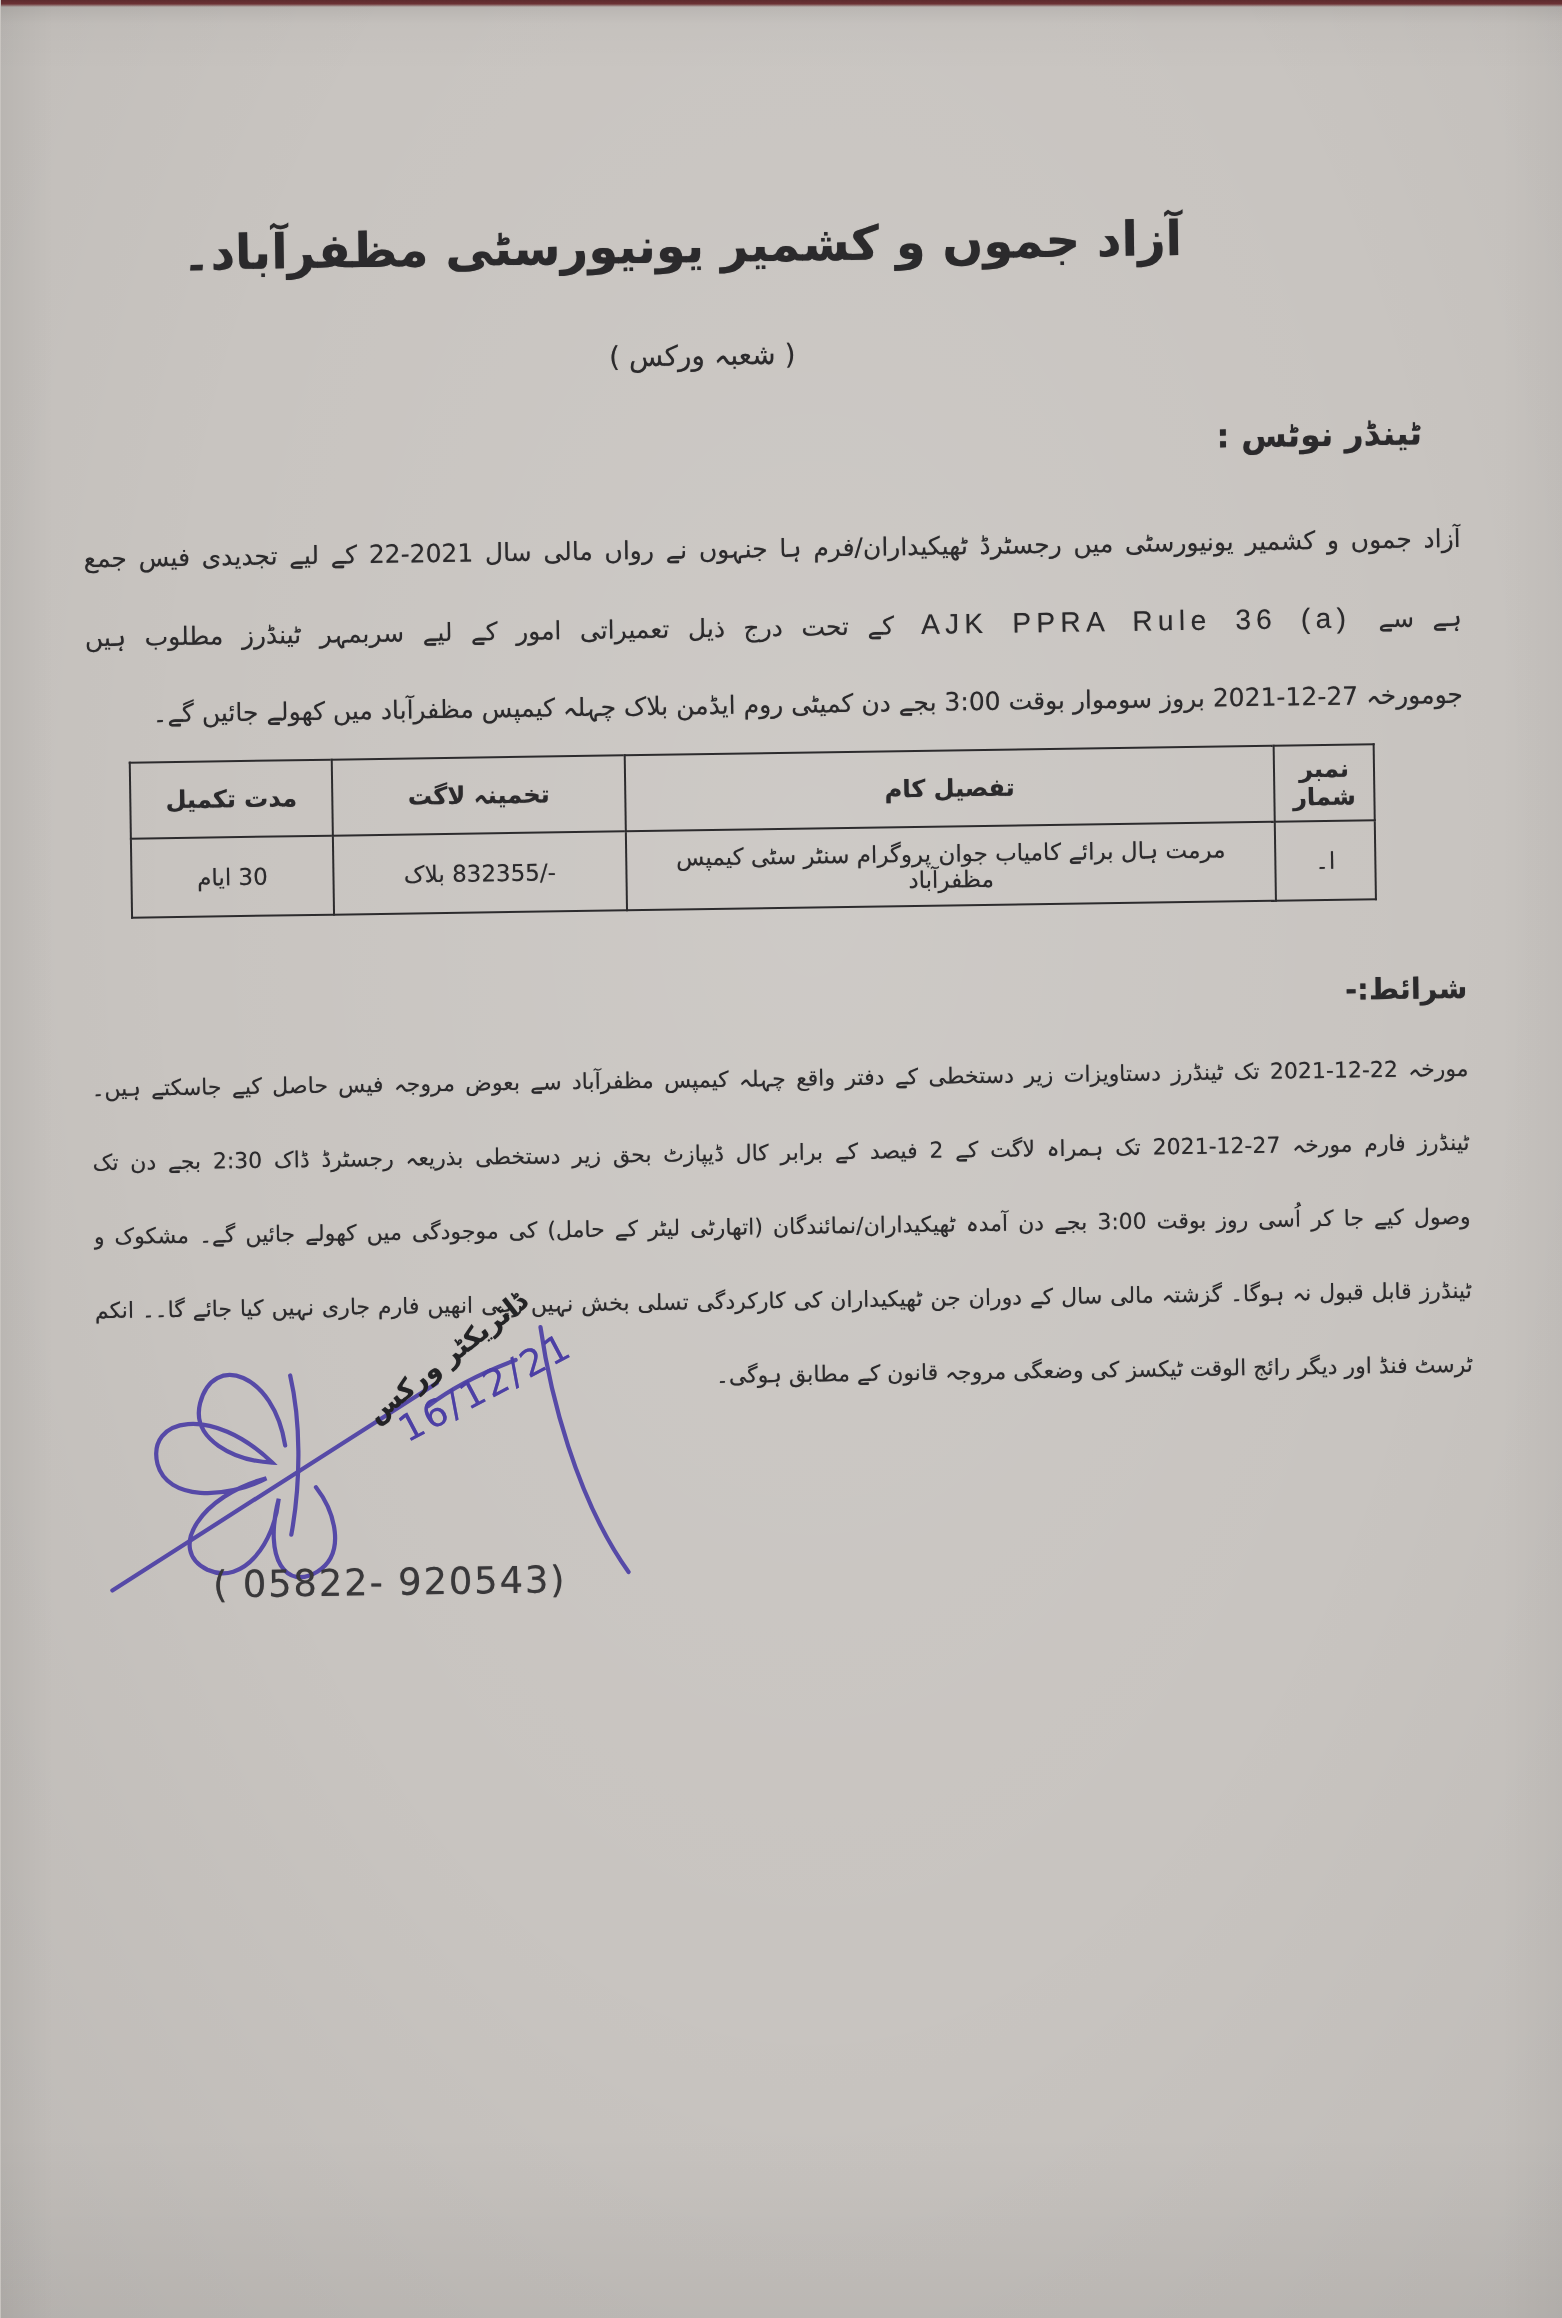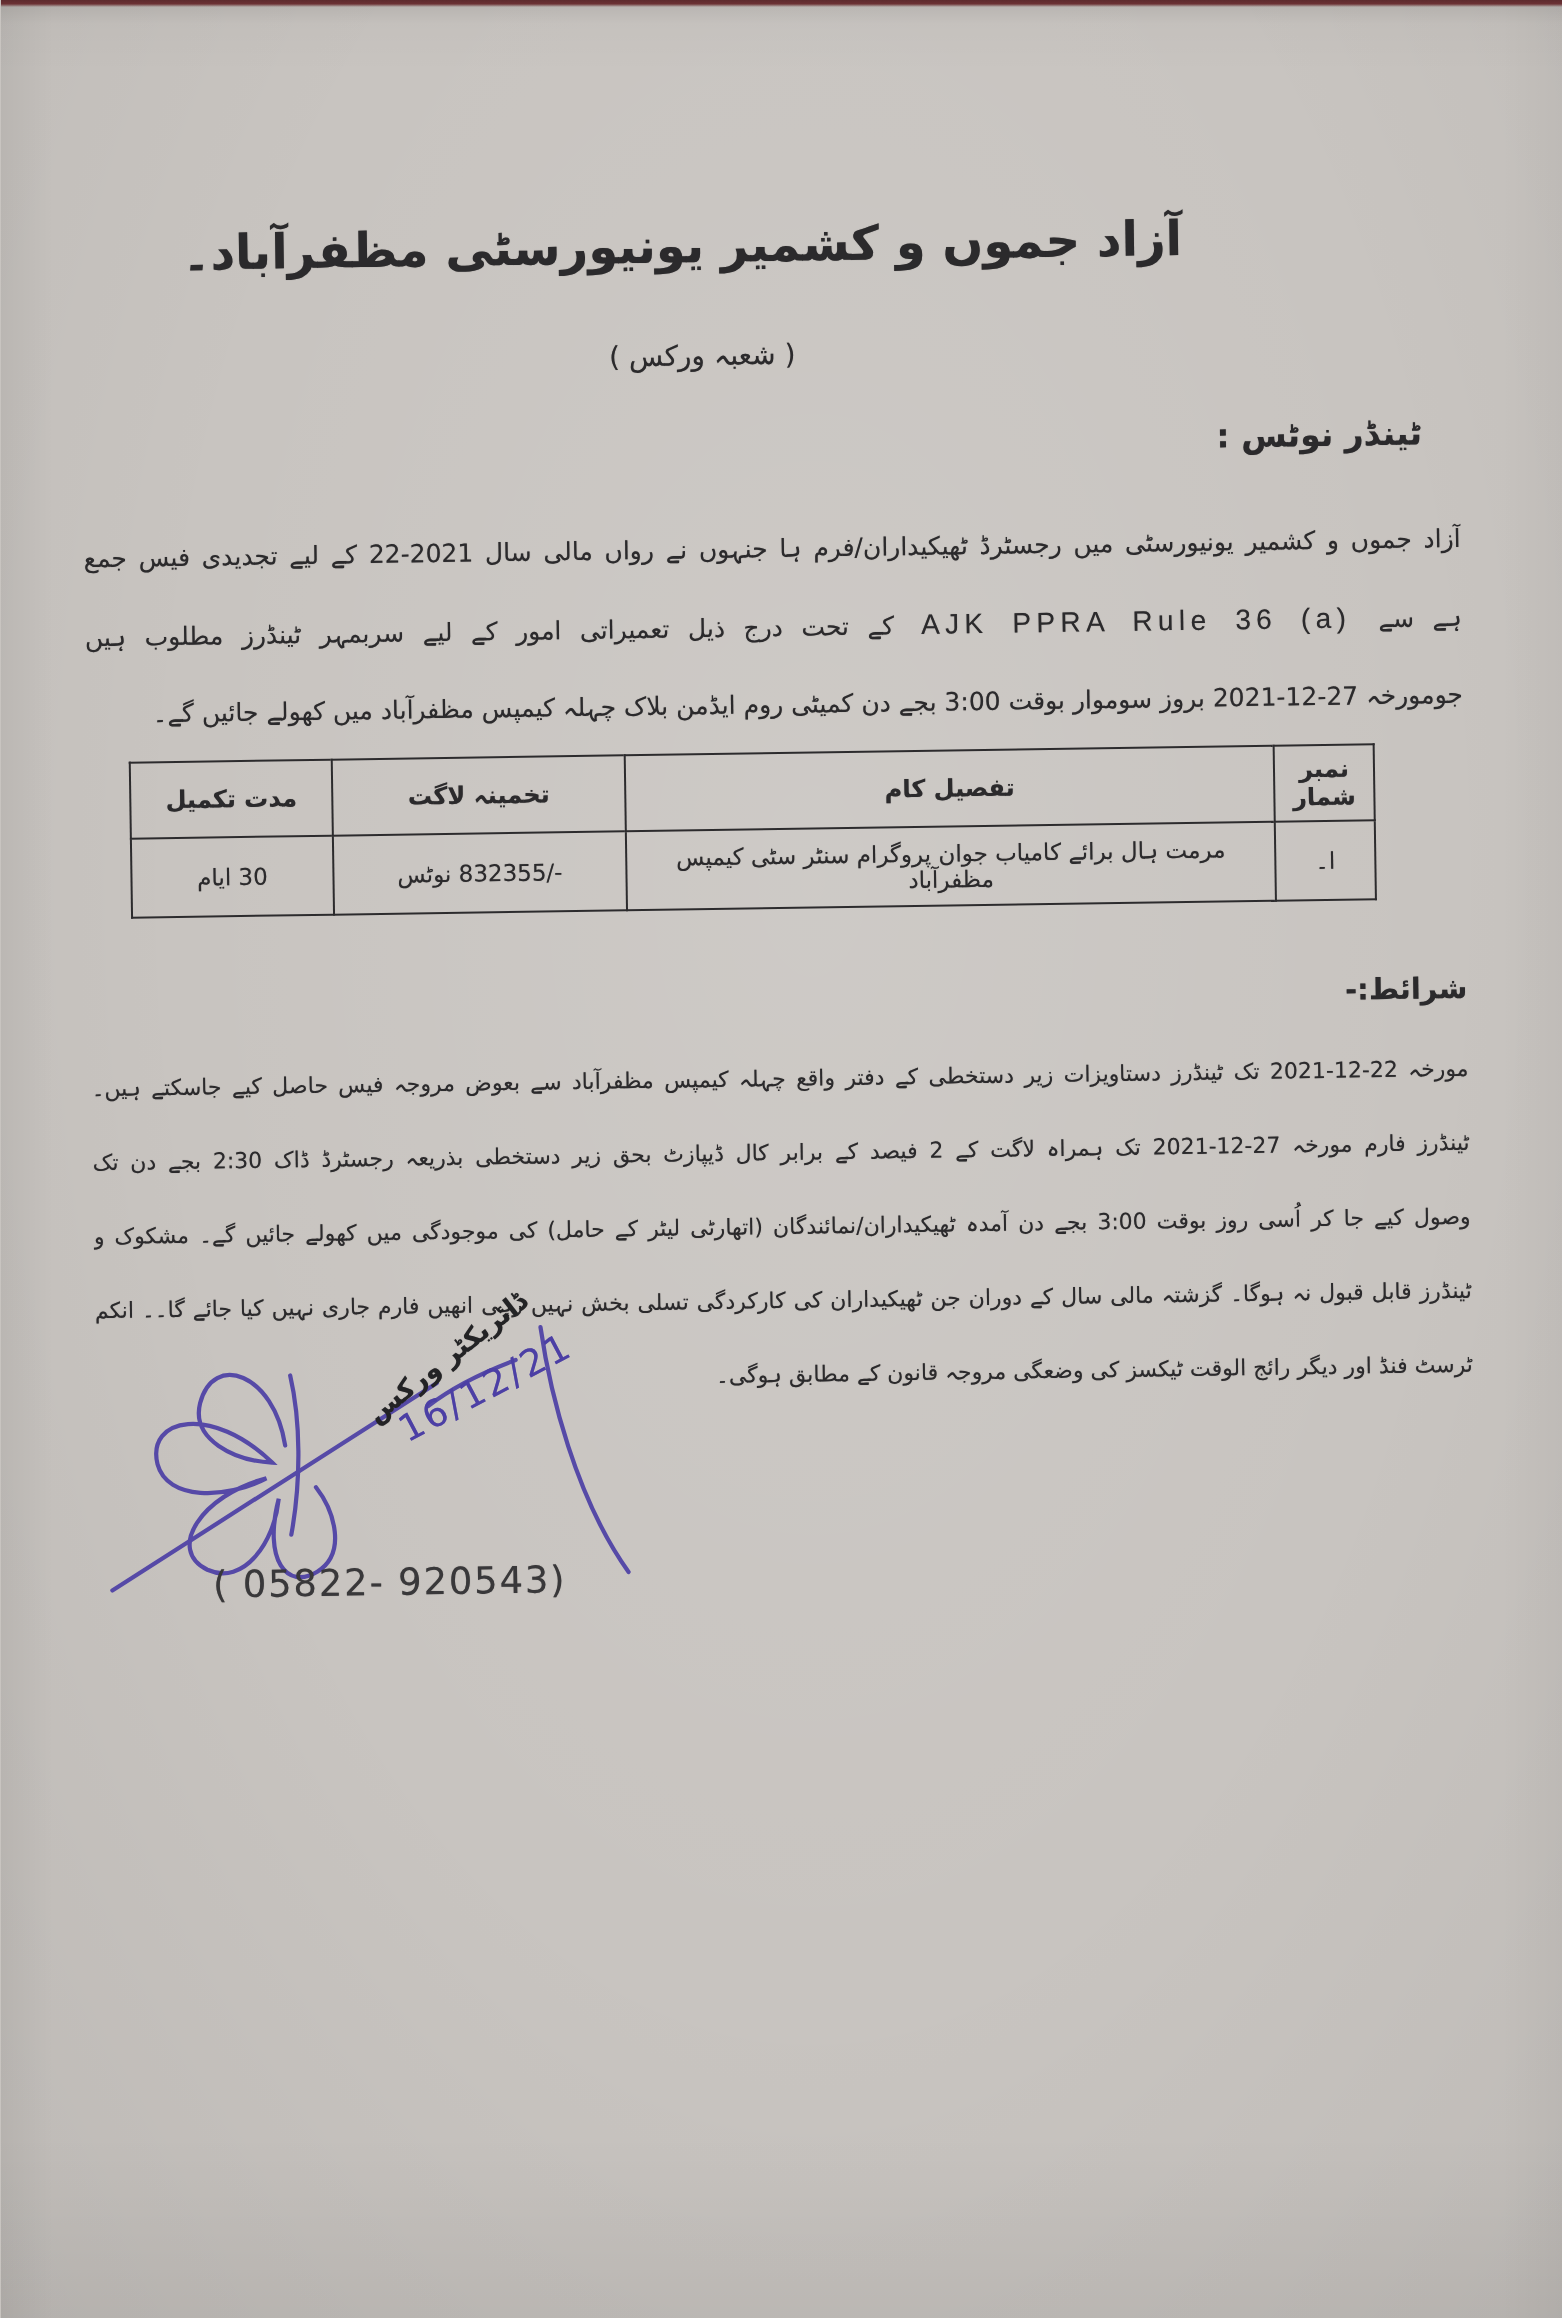--- a/index.html
+++ b/index.html
@@ -152,21 +152,21 @@
           <th>تخمینہ لاگت</th>
           <th>مدت تکمیل</th>
         </tr>
       </thead>
       <tbody>
         <tr>
           <td>ا۔</td>
           <td>مرمت ہال برائے کامیاب جوان پروگرام سنٹر سٹی کیمپس مظفرآباد</td>
           <td>
             <span class="num-ltr">832355/-</span>
-            <span>نوٹس</span>
+            <span>بلاک</span>
           </td>
           <td>30 ایام</td>
         </tr>
       </tbody>
     </table>
 
     <div class="conditions-heading ink">شرائط:-</div>
 
     <div class="conditions">
       <div class="line jl ink">مورخہ 22-12-2021 تک ٹینڈرز دستاویزات زیر دستخطی کے دفتر واقع چہلہ کیمپس مظفرآباد سے بعوض مروجہ فیس حاصل کیے جاسکتے ہیں۔</div>

